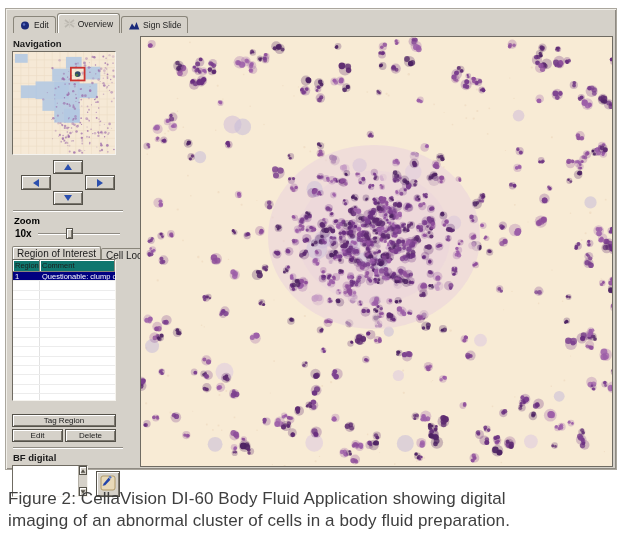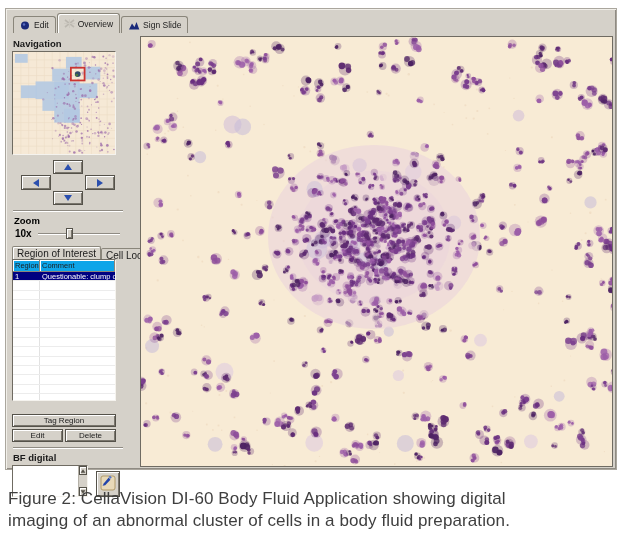--- a/index.html
+++ b/index.html
@@ -47,21 +47,21 @@
   .slider .thumb{position:absolute;top:1px;width:7px;height:11px;margin-left:-3px;background:#d5d1c9;
     border:1px solid #55524a;box-shadow:inset 1px 1px 0 #ffffff, inset -1px -1px 0 #7a766d}
 
   
   .roi-tabs{display:flex;align-items:flex-end;height:14px;margin-top:5px}
   .roi-tab{font-size:10px;padding:1px 4px;height:11px;background:#d5d1c9;border:1px solid #8a867b;border-bottom:none;
     border-radius:2px 2px 0 0;white-space:nowrap;color:#1c1c1c}
   .roi-tab.active{height:13px;box-shadow:inset 1px 1px 0 #ffffff;z-index:2}
   .roi-table{width:104px;height:142px;background:#ffffff;border:1px solid;border-color:#6f6b62 #f5f3ee #f5f3ee #6f6b62;overflow:hidden}
   .thead{display:flex;height:12px}
-  .thead .hc{font-size:7.5px;color:#1c1c1c;background:#0ea5e9;border-right:1px solid #8a867b;border-bottom:1px solid #8a867b;
+  .thead .hc{font-size:7.5px;color:#1c1c1c;background:#0f766e;border-right:1px solid #8a867b;border-bottom:1px solid #8a867b;
     box-shadow:inset 1px 1px 0 #ffffff;padding:1px 2px 0;overflow:hidden;white-space:nowrap}
   .thead .hc.c1{width:27px}
   .thead .hc.c2{flex:1}
   .trow{display:flex;height:9.4px}
   .trow .c1{width:27px;border-right:1px solid #e2e2e2;padding:0 2px;overflow:hidden}
   .trow .c2{flex:1;padding:0 2px;overflow:hidden;white-space:nowrap}
   .trow{border-bottom:1px solid #ececec;font-size:7.5px}
   .trow.selected{background:#000080;color:#ffffff}
   .trow.selected .c1{border-right-color:#000080}
 

